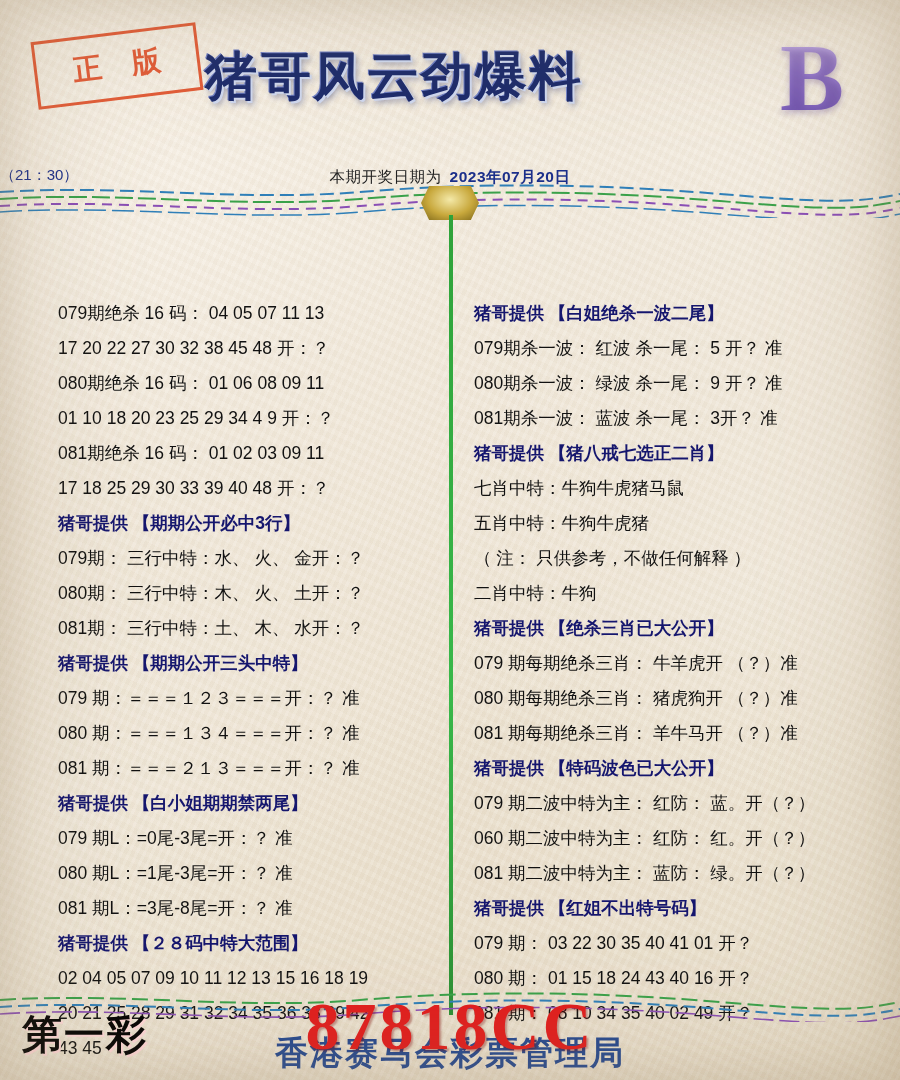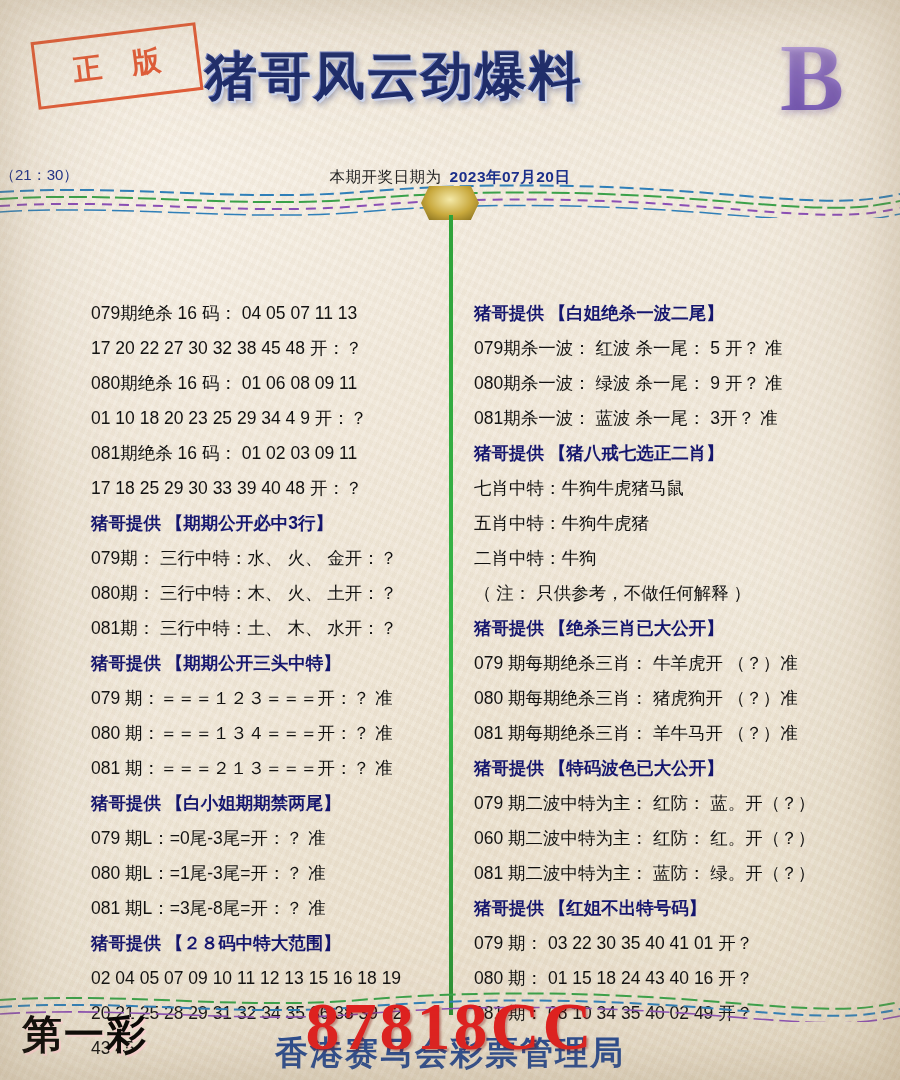--- a/index.html
+++ b/index.html
@@ -76,21 +76,21 @@
     box-shadow:0 2px 4px rgba(0,0,0,.3);
   }
   .stem{
     position:absolute;left:449px;top:215px;width:4px;height:800px;
     background:linear-gradient(180deg,#2fa23a,#39b84a 60%,#2c8f34);
   }
 
   
   .cols{position:absolute;left:0;top:296px;width:900px;}
   .col{position:absolute;top:0;font-size:17.5px;color:#111;line-height:1.0;}
-  .col-left{left:58px;width:400px;margin-left:33px;}
+  .col-left{left:58px;width:400px;}
   .col-right{left:474px;width:420px;text-align:right;}
   .row{height:35px;display:flex;align-items:center;white-space:nowrap;}
   .hdr{font-weight:bold;color:#15166e;}
 
   
   .footer-band{position:absolute;left:0;right:0;bottom:58px;height:30px;}
   .footer-band svg{display:block;width:900px;height:30px;}
   .foot-red{
     position:absolute;left:22px;bottom:18px;
     font-size:40px;font-weight:bold;color:#000000;
@@ -163,22 +163,22 @@
       <div class="row">43 45</div>
     </div>
   <div class="col col-right" id="col-right">
       <div class="row hdr">猪哥提供   【白姐绝杀一波二尾】</div>
       <div class="row">079期杀一波：   红波  杀一尾：  5 开？ 准</div>
       <div class="row">080期杀一波：   绿波  杀一尾：  9 开？ 准</div>
       <div class="row">081期杀一波：   蓝波  杀一尾：  3开？ 准</div>
       <div class="row hdr">猪哥提供   【猪八戒七选正二肖】</div>
       <div class="row">七肖中特：牛狗牛虎猪马鼠</div>
       <div class="row">五肖中特：牛狗牛虎猪</div>
+      <div class="row">（ 注：  只供参考，不做任何解释 ）</div>
       <div class="row">二肖中特：牛狗</div>
-      <div class="row">（ 注：  只供参考，不做任何解释 ）</div>
       <div class="row hdr">猪哥提供   【绝杀三肖已大公开】</div>
       <div class="row">079 期每期绝杀三肖：   牛羊虎开 （？）准</div>
       <div class="row">080 期每期绝杀三肖：   猪虎狗开 （？）准</div>
       <div class="row">081 期每期绝杀三肖：   羊牛马开 （？）准</div>
       <div class="row hdr">猪哥提供   【特码波色已大公开】</div>
       <div class="row">079 期二波中特为主：  红防： 蓝。开（？）</div>
       <div class="row">060 期二波中特为主：  红防： 红。开（？）</div>
       <div class="row">081 期二波中特为主：  蓝防： 绿。开（？）</div>
       <div class="row hdr">猪哥提供   【红姐不出特号码】</div>
       <div class="row">079 期：  03  22  30   35  40  41 01  开？</div>

